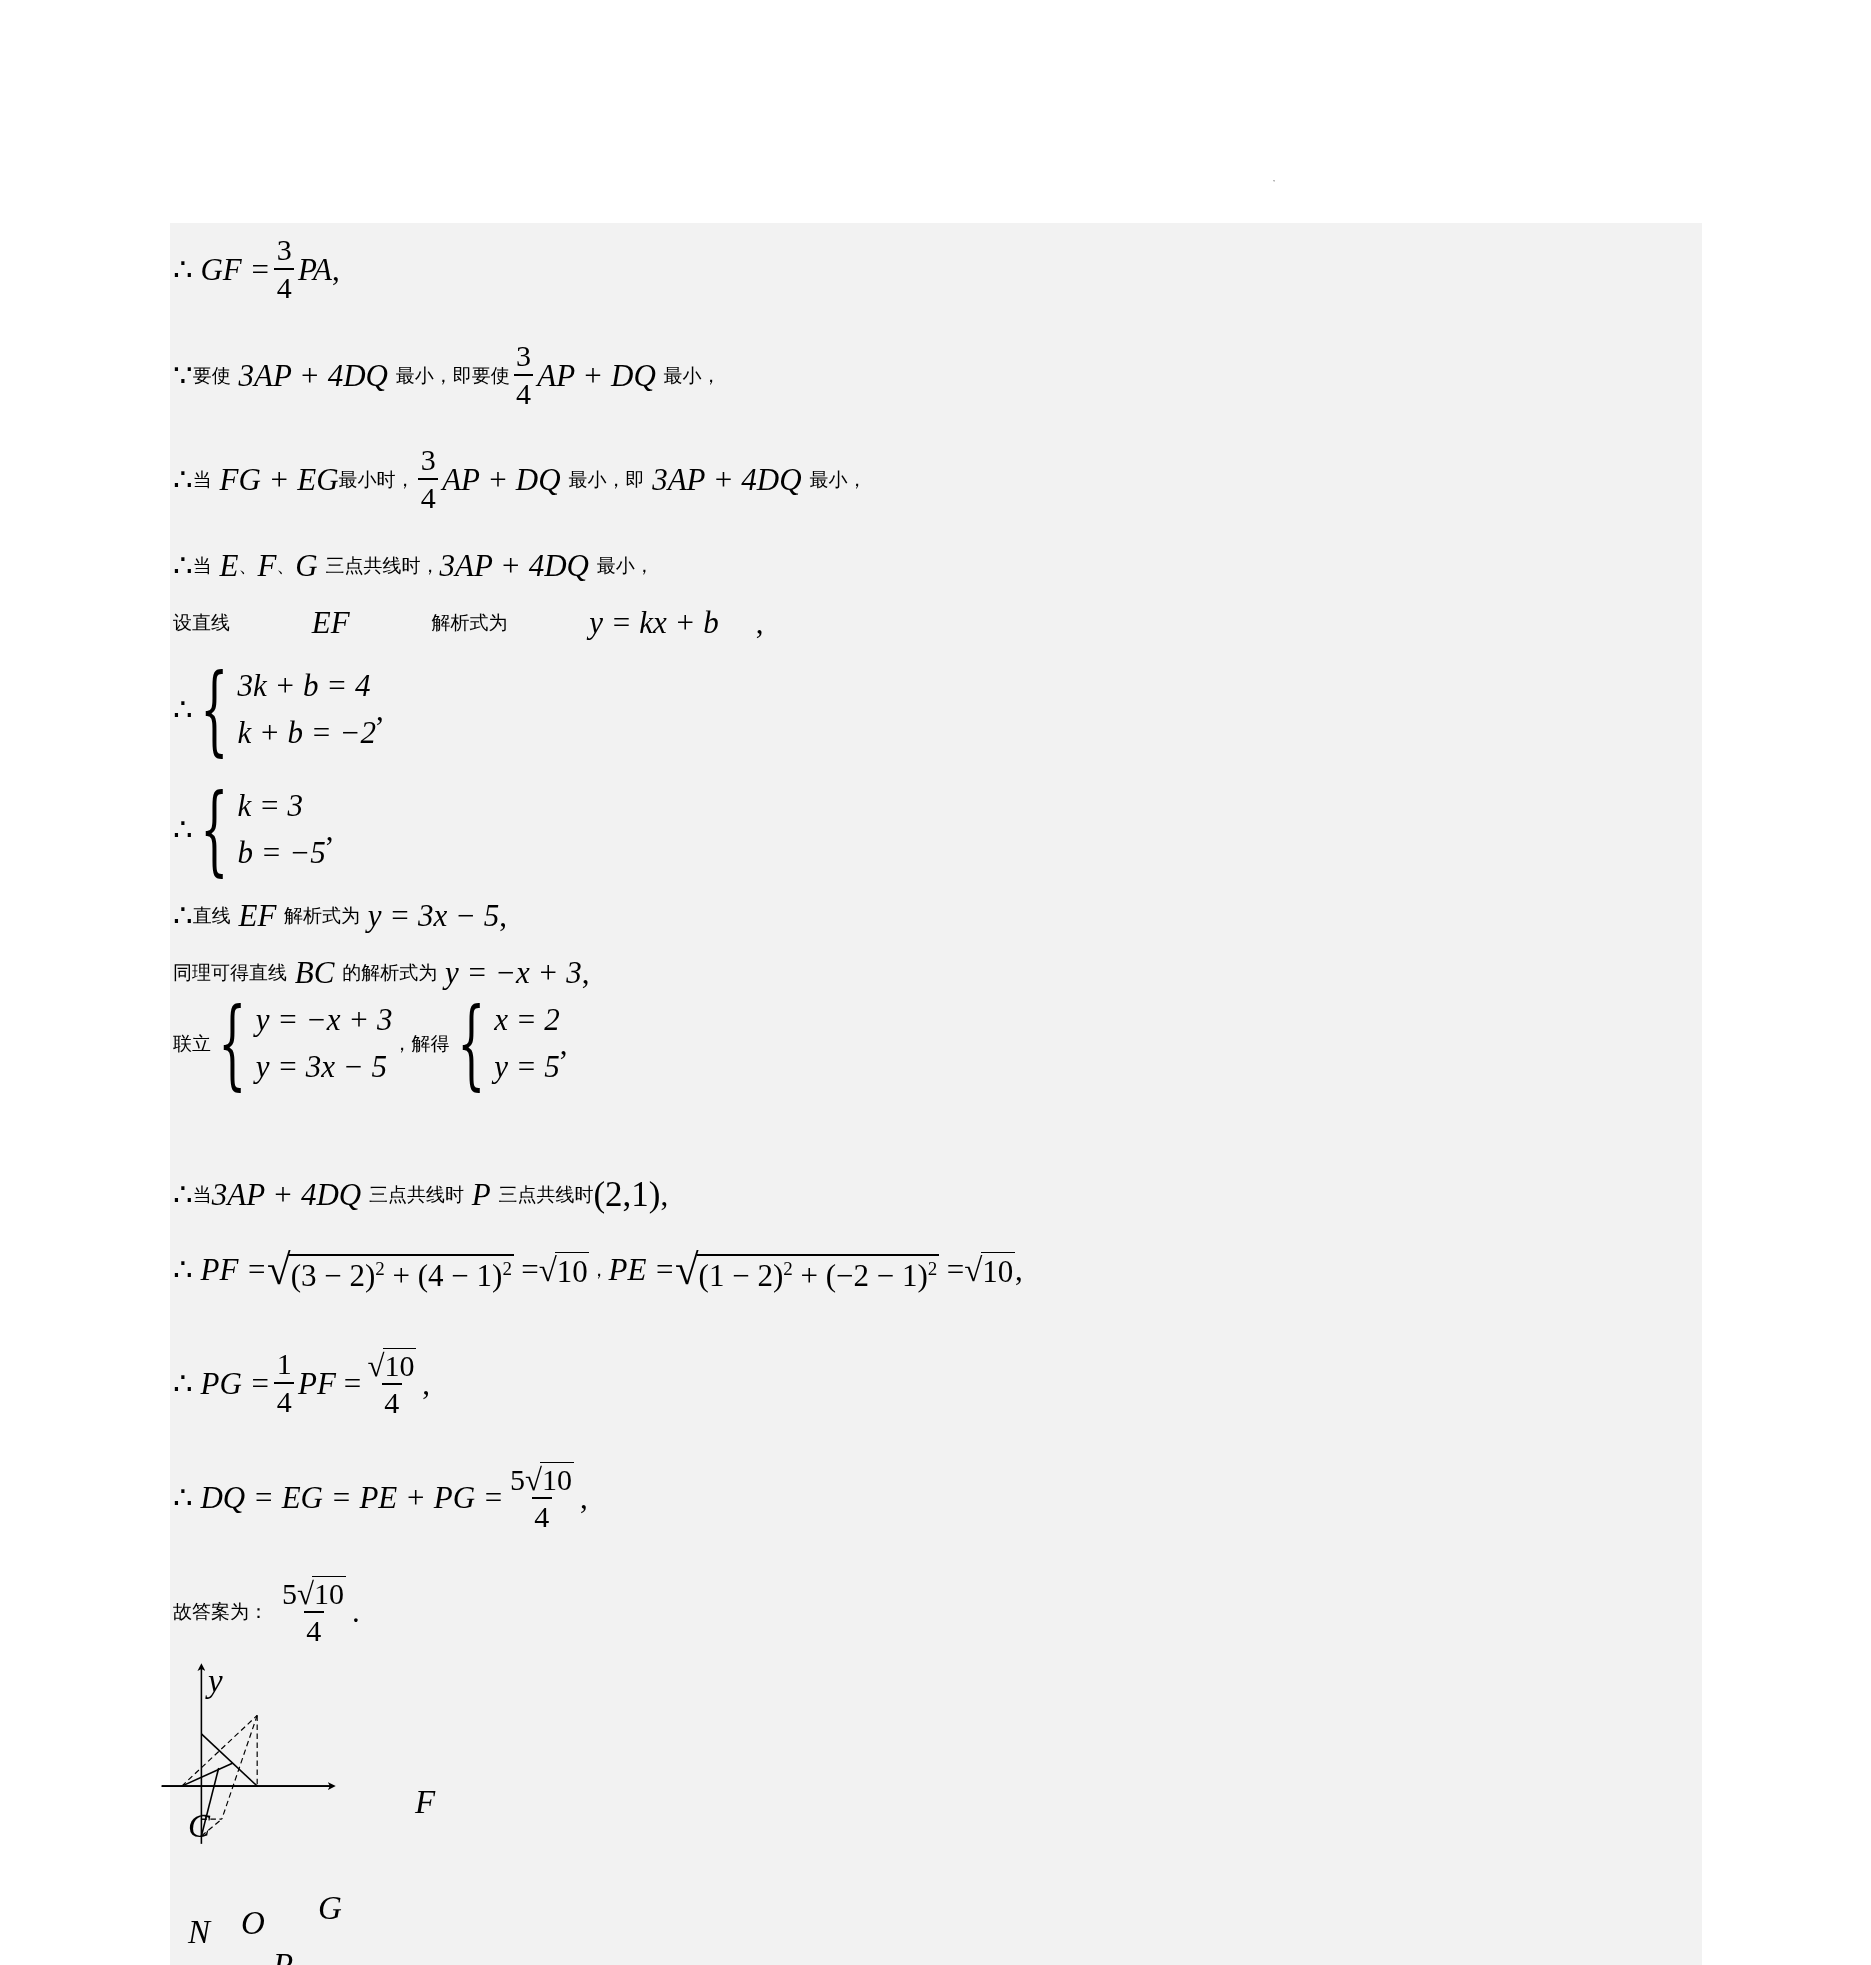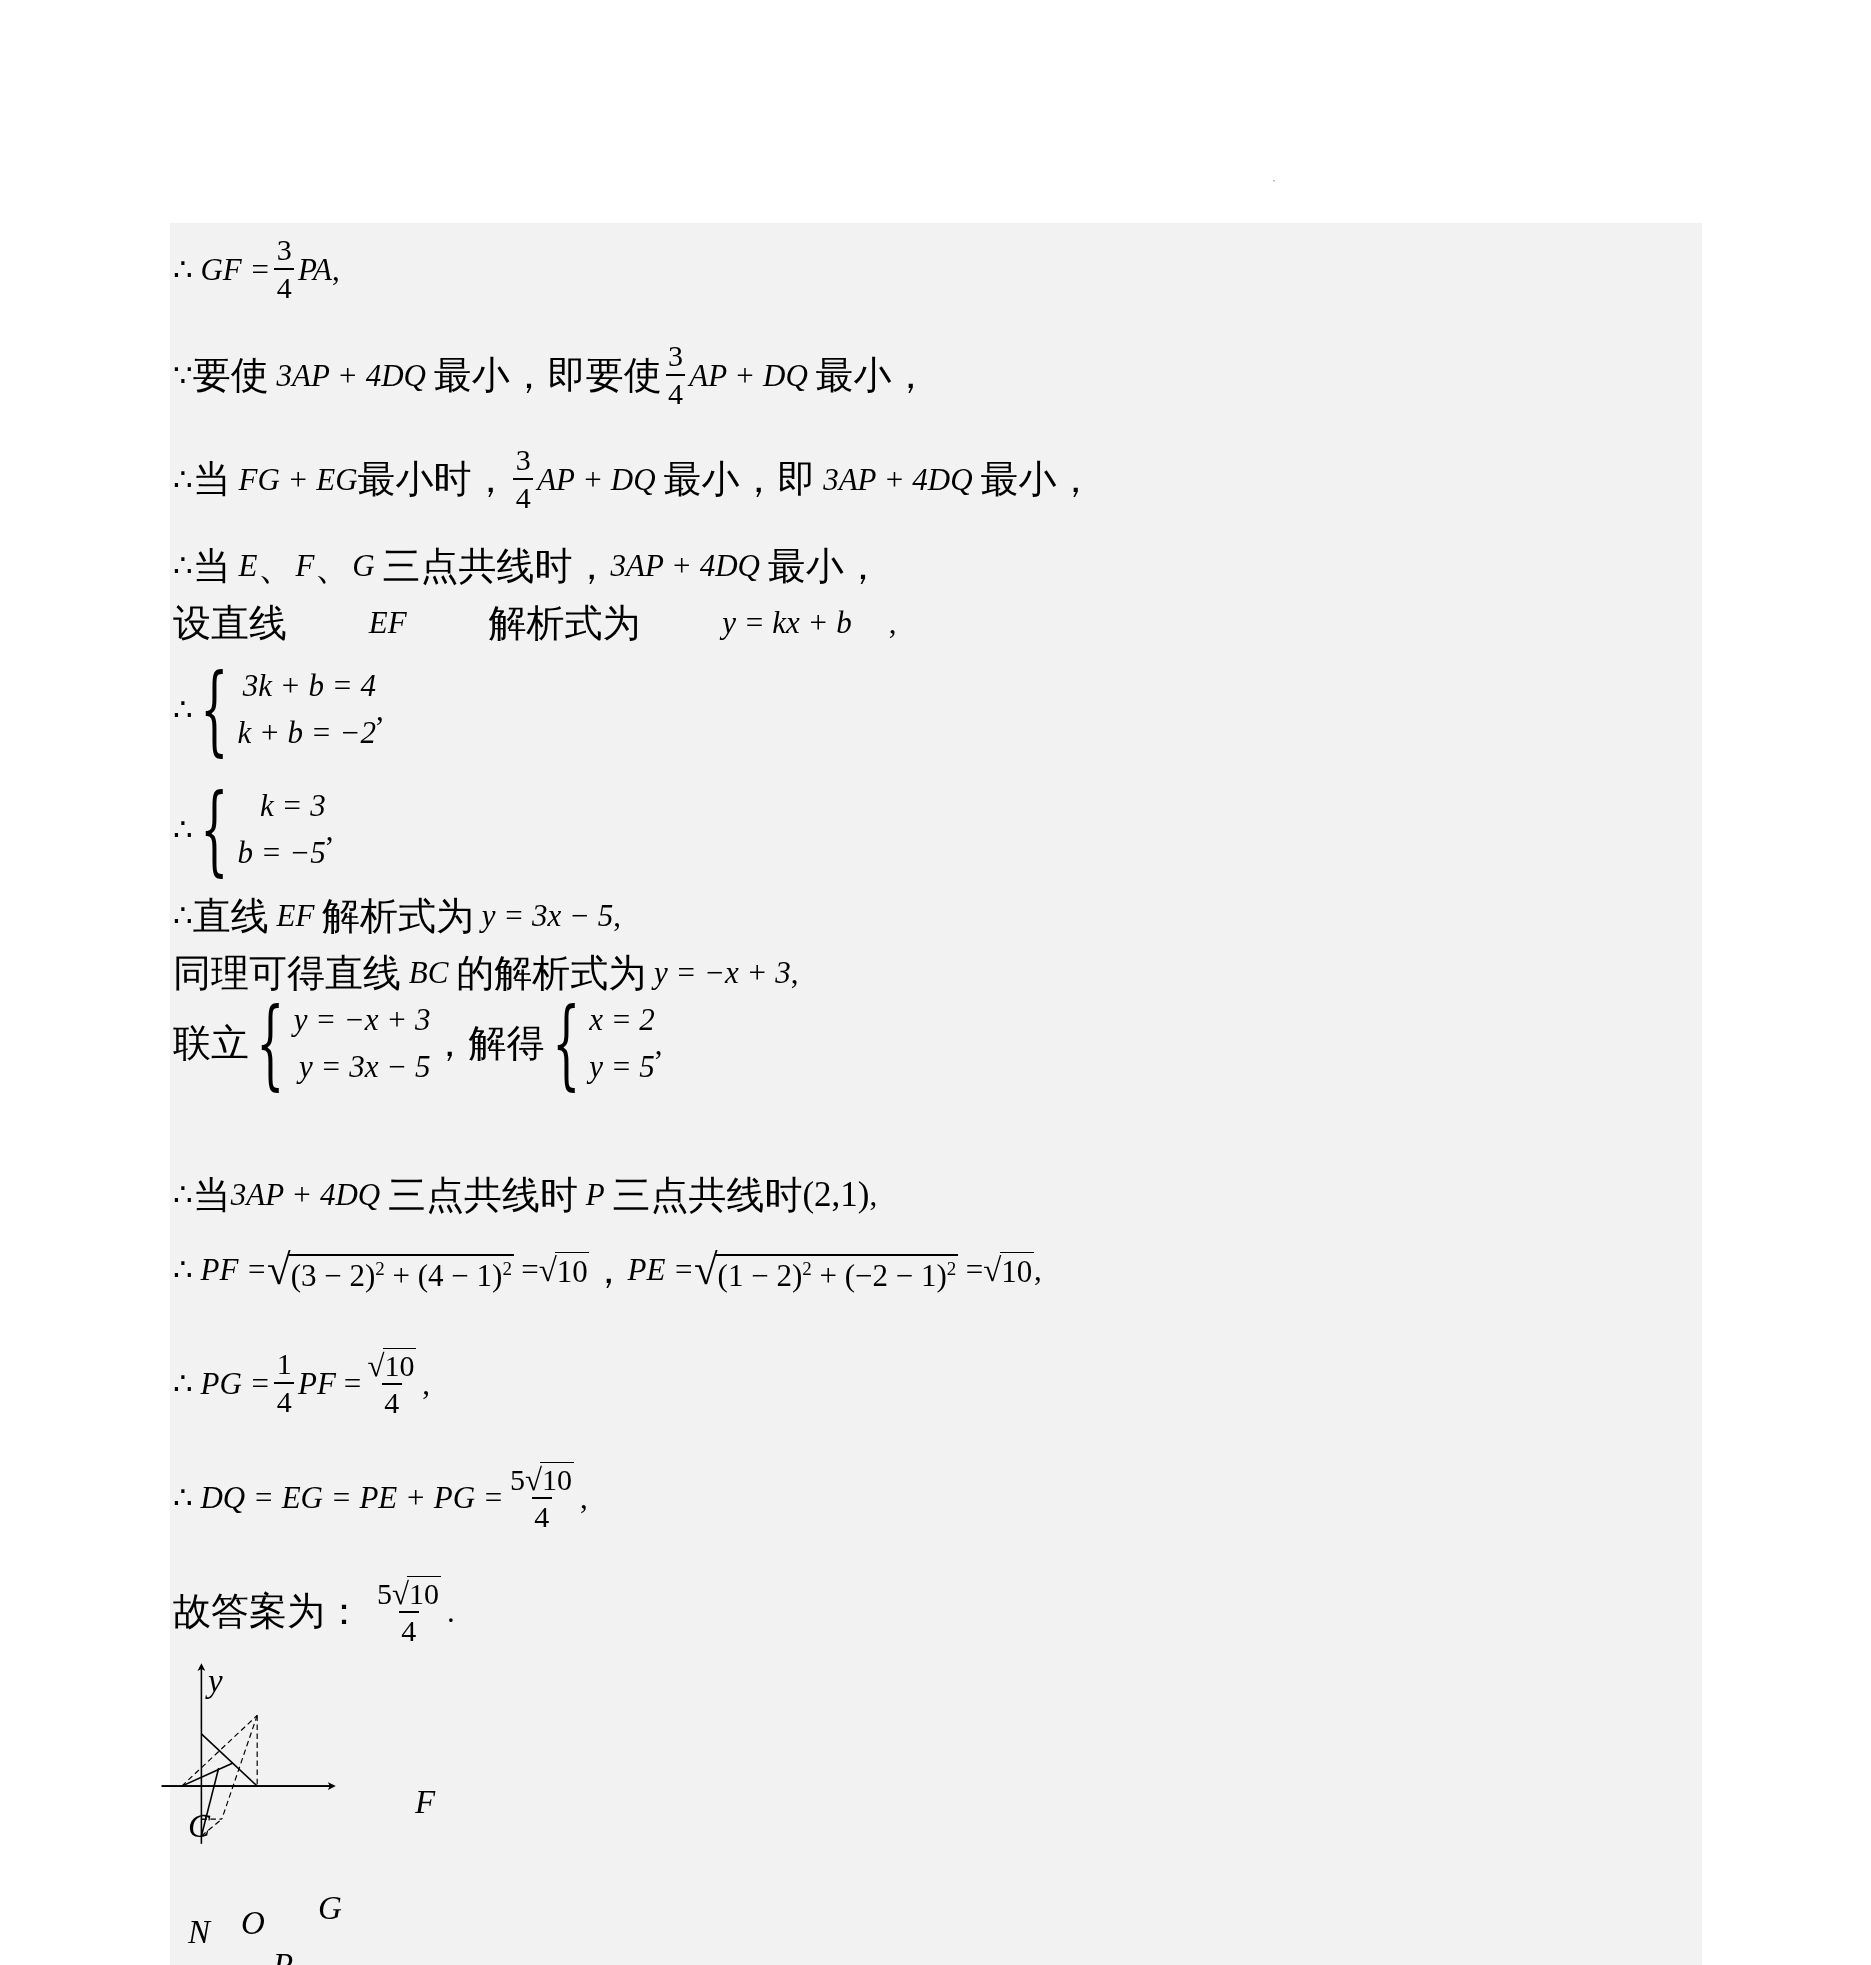--- a/index.html
+++ b/index.html
@@ -1,31 +1,31 @@
 <!DOCTYPE html>
 <html style="font-size:6.3px"><head>
 <meta charset="utf-8">
 <style>
   html, body { margin:0; padding:0; background:#ffffff; }
   body { width:1872px; height:2647px; position:relative; overflow:hidden;
          font-family:"Liberation Serif","DejaVu Serif",serif; color:#000; }
   .panel { position:absolute; left:170px; top:223px; width:1532px; height:2201px; background:#f2f2f2; }
   .line { position:absolute; left:173px; font-size:31px; line-height:1; white-space:nowrap; display:flex; align-items:center; }
-  .m { font-style:italic;text-align:right; }
+  .m { font-style:italic; }
   .frac { display:inline-flex; flex-direction:column; align-items:center; vertical-align:middle; margin:0 3.9px; font-size:30px; line-height:1; }
   .frac .num { padding:0 2.4px 2.4px 2.4px; }
   .frac .den { border-top:2px solid #000; padding:3.1px 2.4px 0 2.4px; }
   .sys { display:inline-flex; align-items:center; }
   .brace { font-size:98px; font-weight:100; line-height:1; transform:scaleX(0.45); margin:0 -7.9px 0 -9.8px; font-family:"DejaVu Serif",serif; }
   .sys-rows { display:flex; flex-direction:column; gap:16.5px; font-size:31px; }
   .sqrt { display:inline-flex; align-items:flex-end; }
   .sqrt .rad { font-size:43px; line-height:1; margin-right:-1.6px; }
   .sqrt .body { border-top:2.4px solid #000; padding:2.4px 1.6px 0 1.6px; }
   sup { font-size:19px; }
-  .cn { font-family:"DejaVu Sans",sans-serif; font-size:38px; }
+  .cn { font-family:"DejaVu Sans",sans-serif; font-size:19px; }
   .tiny-mark { position:absolute; left:1273px; top:179px; font-size:3.9px; color:#444; }
   .diagram { position:absolute; left:157px; top:1651px; width:550px; height:590px; }
 </style>
 </head>
 <body>
 
 <div class="tiny-mark">≈</div>
 
 <div class="panel"></div>
 

